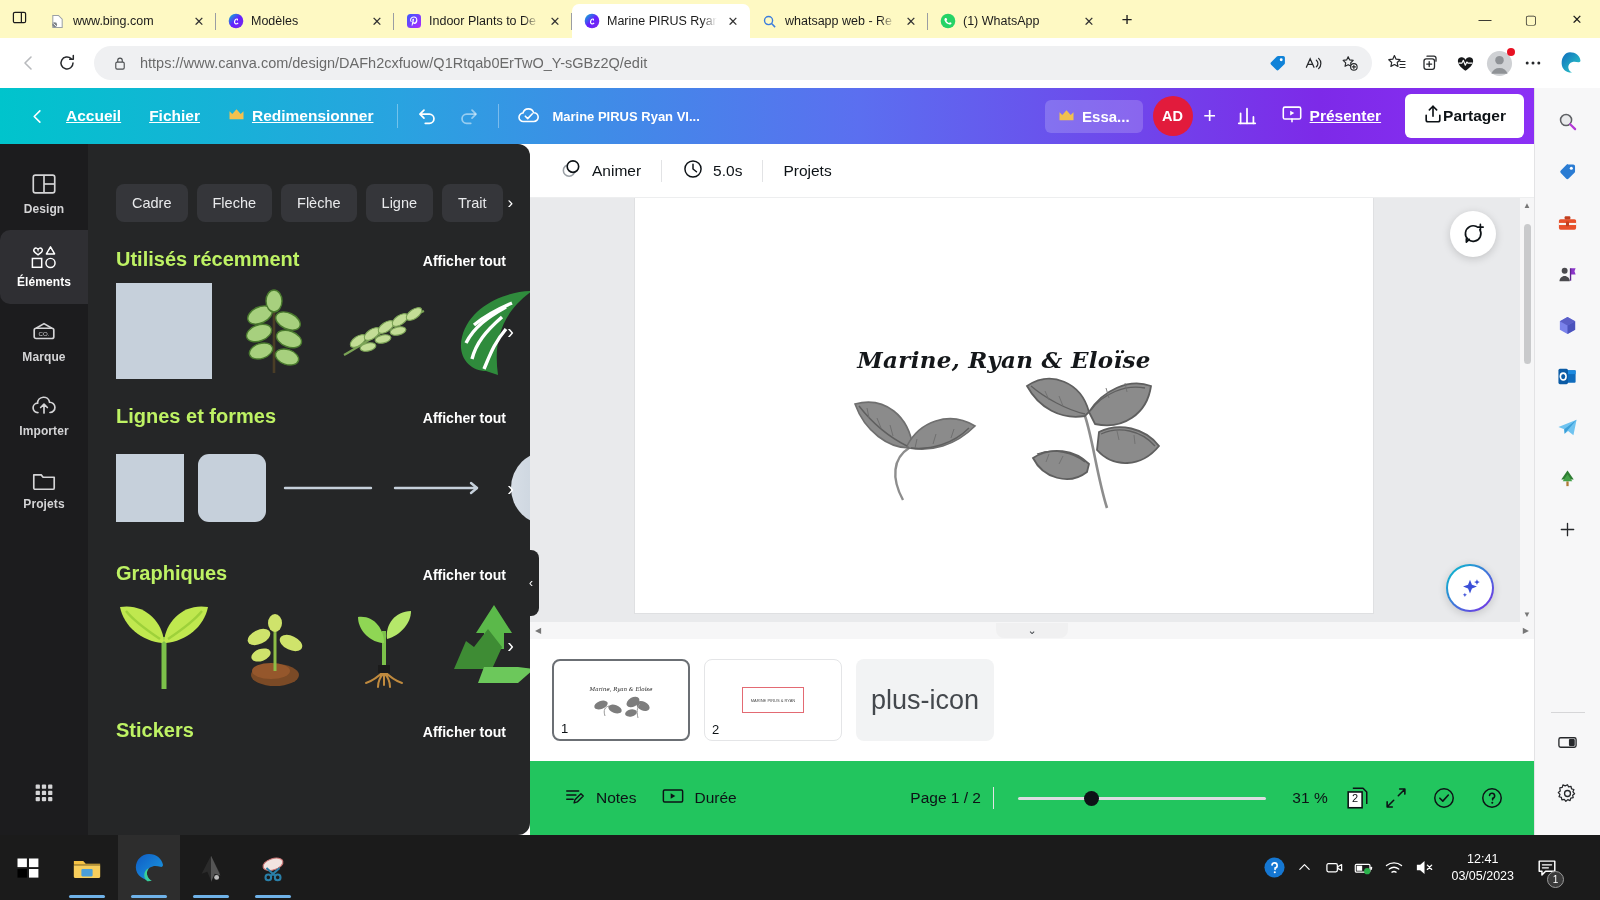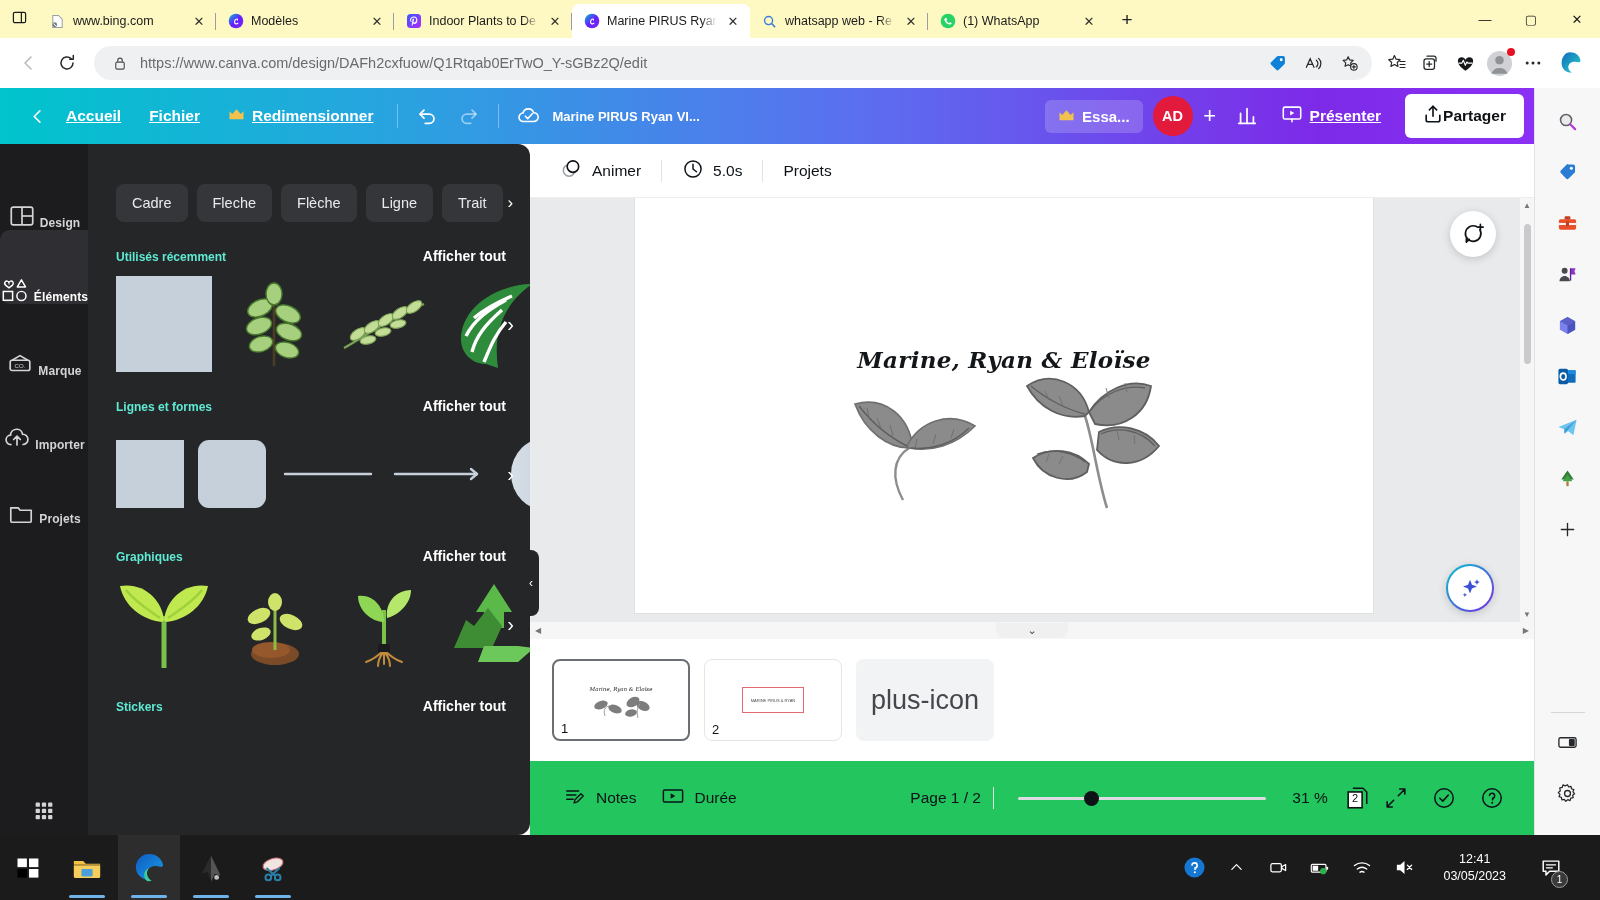--- a/index.html
+++ b/index.html
@@ -135,22 +135,22 @@
     border-radius: 6px; padding: 10px 18px; display: flex; align-items: center; 
     margin-left: 10px;
   }
 
   
   .canva-rail {
     position: absolute; left: 0; top: 56px; width: 88px; height: 691px;
     background: #1c1c1e; display: flex; flex-direction: column; align-items: center; padding-top: 12px;
   }
   .rail-item {
-    width: 88px; height: 74px; display: flex; flex-direction: row;
-    align-items: flex-end; justify-content: center; gap: 4px; color: #d4d4d6;
+    width: 88px; height: 74px; display: flex; flex-direction: column;
+    align-items: center; justify-content: center; gap: 4px; color: #d4d4d6;
   }
   .rail-item.active { background: #2f2f33; border-radius: 10px 0 0 10px; color: #ffffff; }
   .rail-label { font-size: 12px; font-weight: 700; letter-spacing: .1px; }
   .rail-bottom { margin-top: auto; padding-bottom: 12px; }
 
   
   .canva-panel {
     position: absolute; left: 88px; top: 56px; width: 442px; height: 691px;
     background: #252627; border-radius: 0 12px 12px 0; padding: 18px 18px 0 28px; overflow: hidden;
   }
@@ -162,21 +162,21 @@
   .chips { display: flex; gap: 9px; margin-top: 22px; align-items: center; }
   .chip {
     background: #35363a; color: #e9eaec; font-size: 14.5px; border-radius: 8px;
     padding: 11px 16px; white-space: nowrap;
   }
   .chip-next { color: #fff; font-size: 17px; margin-left: -4px; }
   .sec-head {
     display: flex; align-items: baseline; justify-content: space-between;
     margin-top: 26px; padding-right: 6px;
   }
-  .sec-title { color: #5eead4; font-size: 12px; font-weight: 700; }
+  .sec-title { color: #bef264; font-size: 20px; font-weight: 700; }
   .sec-all { color: #fff; font-size: 14px; font-weight: 700; }
   .sec-row { display: flex; align-items: center; gap: 14px; margin-top: 12px; height: 96px; position: relative; }
   .thumb { width: 96px; height: 96px; flex: 0 0 96px; display: flex; align-items: center; justify-content: center; }
   .thumb-square { background: #c6d0db; }
   .row-next { position: absolute; right: -2px; color: #fff; font-size: 20px; }
 
   .panel-collapse {
     position: absolute; left: 523px; top: 462px; width: 16px; height: 66px;
     background: #252627; border-radius: 0 8px 8px 0; display: flex; align-items: center;
     justify-content: center; color: #fff; font-size: 12px; z-index: 5;
@@ -269,21 +269,21 @@
   .tb-start { width: 56px; height: 65px; display: flex; align-items: center; justify-content: center; }
   .tb-app {
     width: 62px; height: 65px; display: flex; align-items: center; justify-content: center;
     position: relative;
   }
   .tb-app.running::after {
     content: ""; position: absolute; bottom: 2px; left: 13px; width: 36px; height: 3px;
     background: #6fb2e8; border-radius: 2px;
   }
   .tb-app.active { background: #2d2d2d; }
-  .tb-tray { margin-left: auto; display: flex; align-items: center; gap: 12px; padding-right: 8px; height: 65px; }
+  .tb-tray { margin-left: auto; display: flex; align-items: center; gap: 0; padding-right: 24px; height: 65px; }
   .tray-icon { width: 30px; height: 65px; display: flex; align-items: center; justify-content: center; color: #fff; font-size: 13px; }
   .tray-clock {
     color: #fff; font-size: 12.5px; line-height: 1.35; text-align: center; padding: 0 12px;
     display: flex; flex-direction: column; justify-content: center;
   }
   .tray-notif { width: 42px; height: 65px; display: flex; align-items: center; justify-content: center; position: relative; }
   .notif-badge {
     position: absolute; right: 4px; bottom: 12px; width: 17px; height: 17px; border-radius: 50%;
     background: #3a3a3a; color: #fff; font-size: 10px; display: flex; align-items: center; justify-content: center;
     border: 1px solid #9a9a9a;

